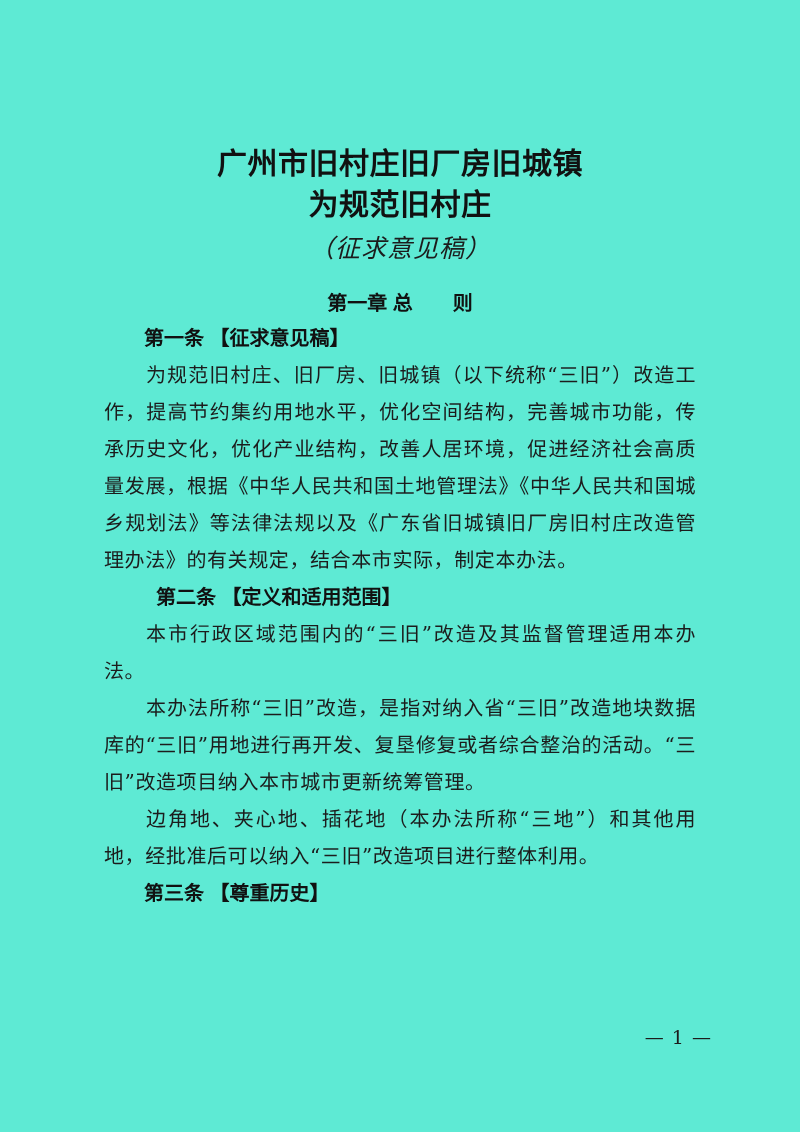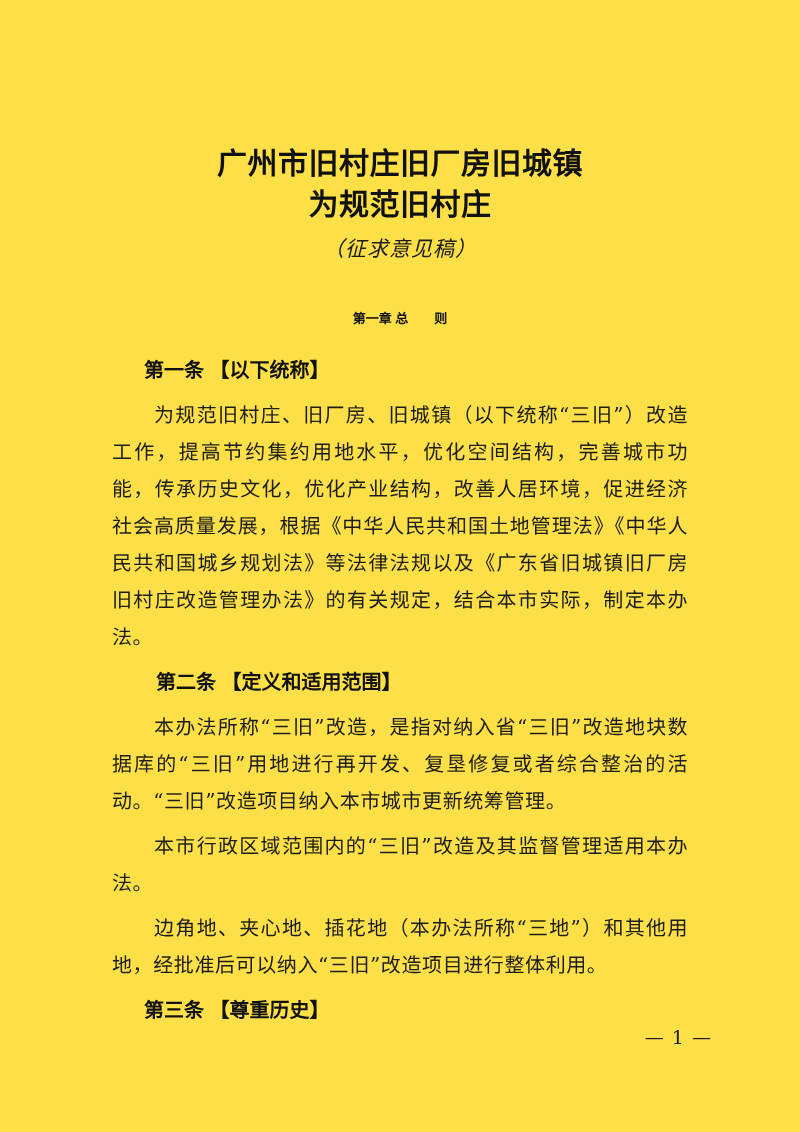--- a/index.html
+++ b/index.html
@@ -16,21 +16,21 @@
     font-family: "DejaVu Serif", "Liberation Serif", serif;
     color: #1a1a1a;
     -webkit-font-smoothing: antialiased;
   }
 
   .page {
     position: absolute;
     inset: 0;
     width: 800px;
     height: 1132px;
-    background: #fde047;
+    background: #5eead4;
     text-decoration: underline;
   }
 
   
   .content {
     position: absolute;
     left: 104px;
     top: 0;
     width: 592px;   
   }
@@ -51,55 +51,55 @@
     display: block;
     white-space: pre;
   }
 
   .doc-subtitle {
     margin: 0;
     padding-top: 9px;
     text-align: center;
     font-family: "DejaVu Serif", "Liberation Serif", serif;
     font-style: italic;
-    font-size: 21px;
+    font-size: 25px;
     line-height: 30px;
     letter-spacing: 1px;
     color: #1c1c1c;
   }
 
   
   .chapter-heading {
-    margin: 16px;
+    margin: 0;
     padding-top: 22px;
     text-align: center;
     font-family: "Liberation Sans", "DejaVu Sans", sans-serif;
     font-weight: bold;
-    font-size: 13px;
+    font-size: 20px;
     line-height: 34px;
     white-space: pre;
     color: #111111;
   }
 
   
   .article-heading {
     margin: 0;
     font-family: "Liberation Sans", "DejaVu Sans", sans-serif;
     font-weight: bold;
     font-size: 20px;
     line-height: 37px;
     color: #111111;
     white-space: pre;
   }
   .article-heading.indent-1 { padding-left: 40px; }
   .article-heading.indent-2 { padding-left: 52px; }
 
   
   .body-para {
-    margin: 8px;
+    margin: 0;
     font-family: "DejaVu Serif", "Liberation Serif", serif;
     font-size: 20px;
     line-height: 37px;
     text-align: justify;
     text-justify: inter-character;
     text-indent: 42px;
     letter-spacing: 0.6px;
     color: #1c1c1c;
     word-break: break-all;
   }
@@ -126,26 +126,26 @@
 
     <h1 class="doc-title">
       <span class="tline">广州市旧村庄旧厂房旧城镇</span>
       <span class="tline">为规范旧村庄</span>
     </h1>
 
     <p class="doc-subtitle">（征求意见稿）</p>
 
     <h2 class="chapter-heading">第一章 总　　则</h2>
 
-    <h3 class="article-heading indent-1">第一条 【以下统称】</h3>
+    <h3 class="article-heading indent-1">第一条 【征求意见稿】</h3>
     <p class="body-para last-line-left">为规范旧村庄、旧厂房、旧城镇（以下统称“三旧”）改造工作，提高节约集约用地水平，优化空间结构，完善城市功能，传承历史文化，优化产业结构，改善人居环境，促进经济社会高质量发展，根据《中华人民共和国土地管理法》《中华人民共和国城乡规划法》等法律法规以及《广东省旧城镇旧厂房旧村庄改造管理办法》的有关规定，结合本市实际，制定本办法。</p>
 
     <h3 class="article-heading indent-2">第二条 【定义和适用范围】</h3>
+    <p class="body-para last-line-left">本市行政区域范围内的“三旧”改造及其监督管理适用本办法。</p>
     <p class="body-para last-line-left">本办法所称“三旧”改造，是指对纳入省“三旧”改造地块数据库的“三旧”用地进行再开发、复垦修复或者综合整治的活动。“三旧”改造项目纳入本市城市更新统筹管理。</p>
-    <p class="body-para last-line-left">本市行政区域范围内的“三旧”改造及其监督管理适用本办法。</p>
     <p class="body-para last-line-left">边角地、夹心地、插花地（本办法所称“三地”）和其他用地，经批准后可以纳入“三旧”改造项目进行整体利用。</p>
 
     <h3 class="article-heading indent-1">第三条 【尊重历史】</h3>
 
   </div>
 
   <div class="page-number">— 1 —</div>
 </div>
 
 </body></html>

